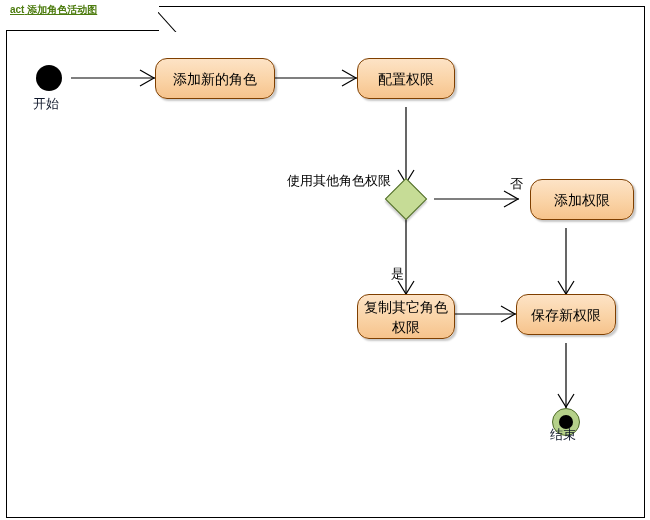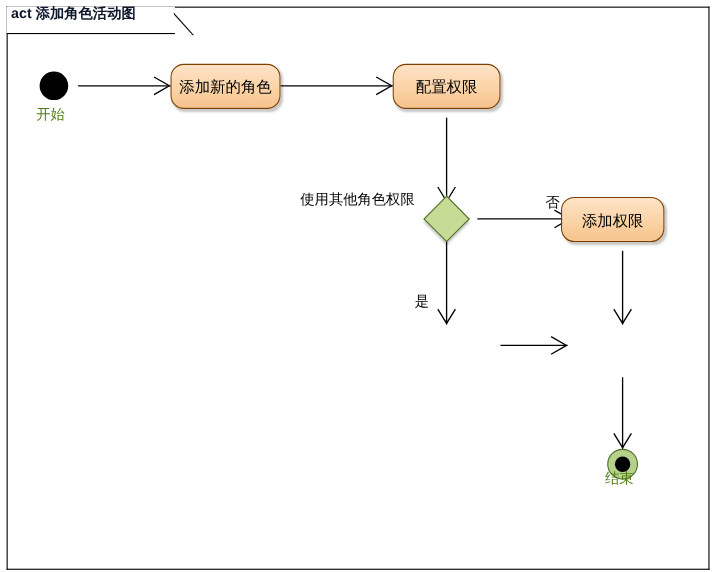--- a/index.html
+++ b/index.html
@@ -77,25 +77,26 @@
     width: 38px;
     height: 1px;
     background: #000000;
     transform: rotate(48deg);
     transform-origin: left center;
   }
   .frame-title {
     position: absolute;
     left: 10px;
     top: 3px;
-    font-size: 13px;
+    font-size: 10px;
     font-weight: bold;
-    color: #0f172a;
+    color: #4d7c0f;
     white-space: nowrap;
     letter-spacing: 0px;
+    text-decoration: underline;
   }
   .frame-title .kw {
     font-weight: bold;
   }
 
   
   .action {
     position: absolute;
     box-sizing: border-box;
     border: 1px solid #7f3f00;
@@ -157,29 +158,30 @@
     border: 1px solid #4f6b2a;
     box-sizing: border-box;
     transform: rotate(45deg);
     box-shadow: 2px 2px 2px rgba(0,0,0,0.20);
   }
 
   
   .node-label {
     position: absolute;
     font-size: 13px;
-    color: #4d7c0f;
+    color: #0f172a;
     white-space: nowrap;
     text-align: center;
   }
   .edge-label {
     position: absolute;
     font-size: 13px;
     color: #000000;
     white-space: nowrap;
+    margin-left: 14px;
   }
 
   
   #edges {
     position: absolute;
     left: 0; top: 0;
     width: 650px;
     height: 520px;
     pointer-events: none;
   }
@@ -228,41 +230,47 @@
     <line x1="455" y1="314" x2="516" y2="314"></line>
     <path d="M501,306 L515,314 L501,322"></path>
 
     <line x1="566" y1="343" x2="566" y2="408"></line>
     <path d="M558,394 L566,407 L574,394"></path>
   </svg>
 
   <div class="initial-node" style="left:36px; top:65px;"></div>
   <div class="node-label" style="left:33px; top:95px;">开始</div>
 
-  <div class="action" style="left:155px; top:58px; width:100px; height:41px;">
+  <div class="action" style="left:155px; top:58px; width:120px; height:41px;">
     <span>添加新的角色</span>
   </div>
 
   <div class="action" style="left:357px; top:58px; width:98px; height:41px;text-align:center;">
     <span>配置权限</span>
   </div>
 
   <div class="decision" style="left:384px; top:177px;">
     <div class="dia"></div>
   </div>
   <div class="edge-label" style="left:273px; top:172px;">使用其他角色权限</div>
 
   <div class="edge-label" style="left:496px; top:175px;">否</div>
 
   <div class="edge-label" style="left:377px; top:265px;">是</div>
 
-  <div class="action" style="left:510px; top:179px; width:94px; height:41px;">
+  <div class="action" style="left:530px; top:179px; width:104px; height:41px;">
     <span>添加权限</span>
   </div>
 
-
+  <div class="action" style="left:357px; top:294px; width:98px; height:45px;">
+    <span>复制其它角色权限</span>
+  </div>
+
+  <div class="action" style="left:516px; top:294px; width:100px; height:41px;">
+    <span>保存新权限</span>
+  </div>
 
   <div class="final-node" style="left:552px; top:408px;">
     <div class="inner"></div>
   </div>
   <div class="node-label" style="left:550px; top:426px;">结束</div>
 
 </div>
 
 </body></html>

